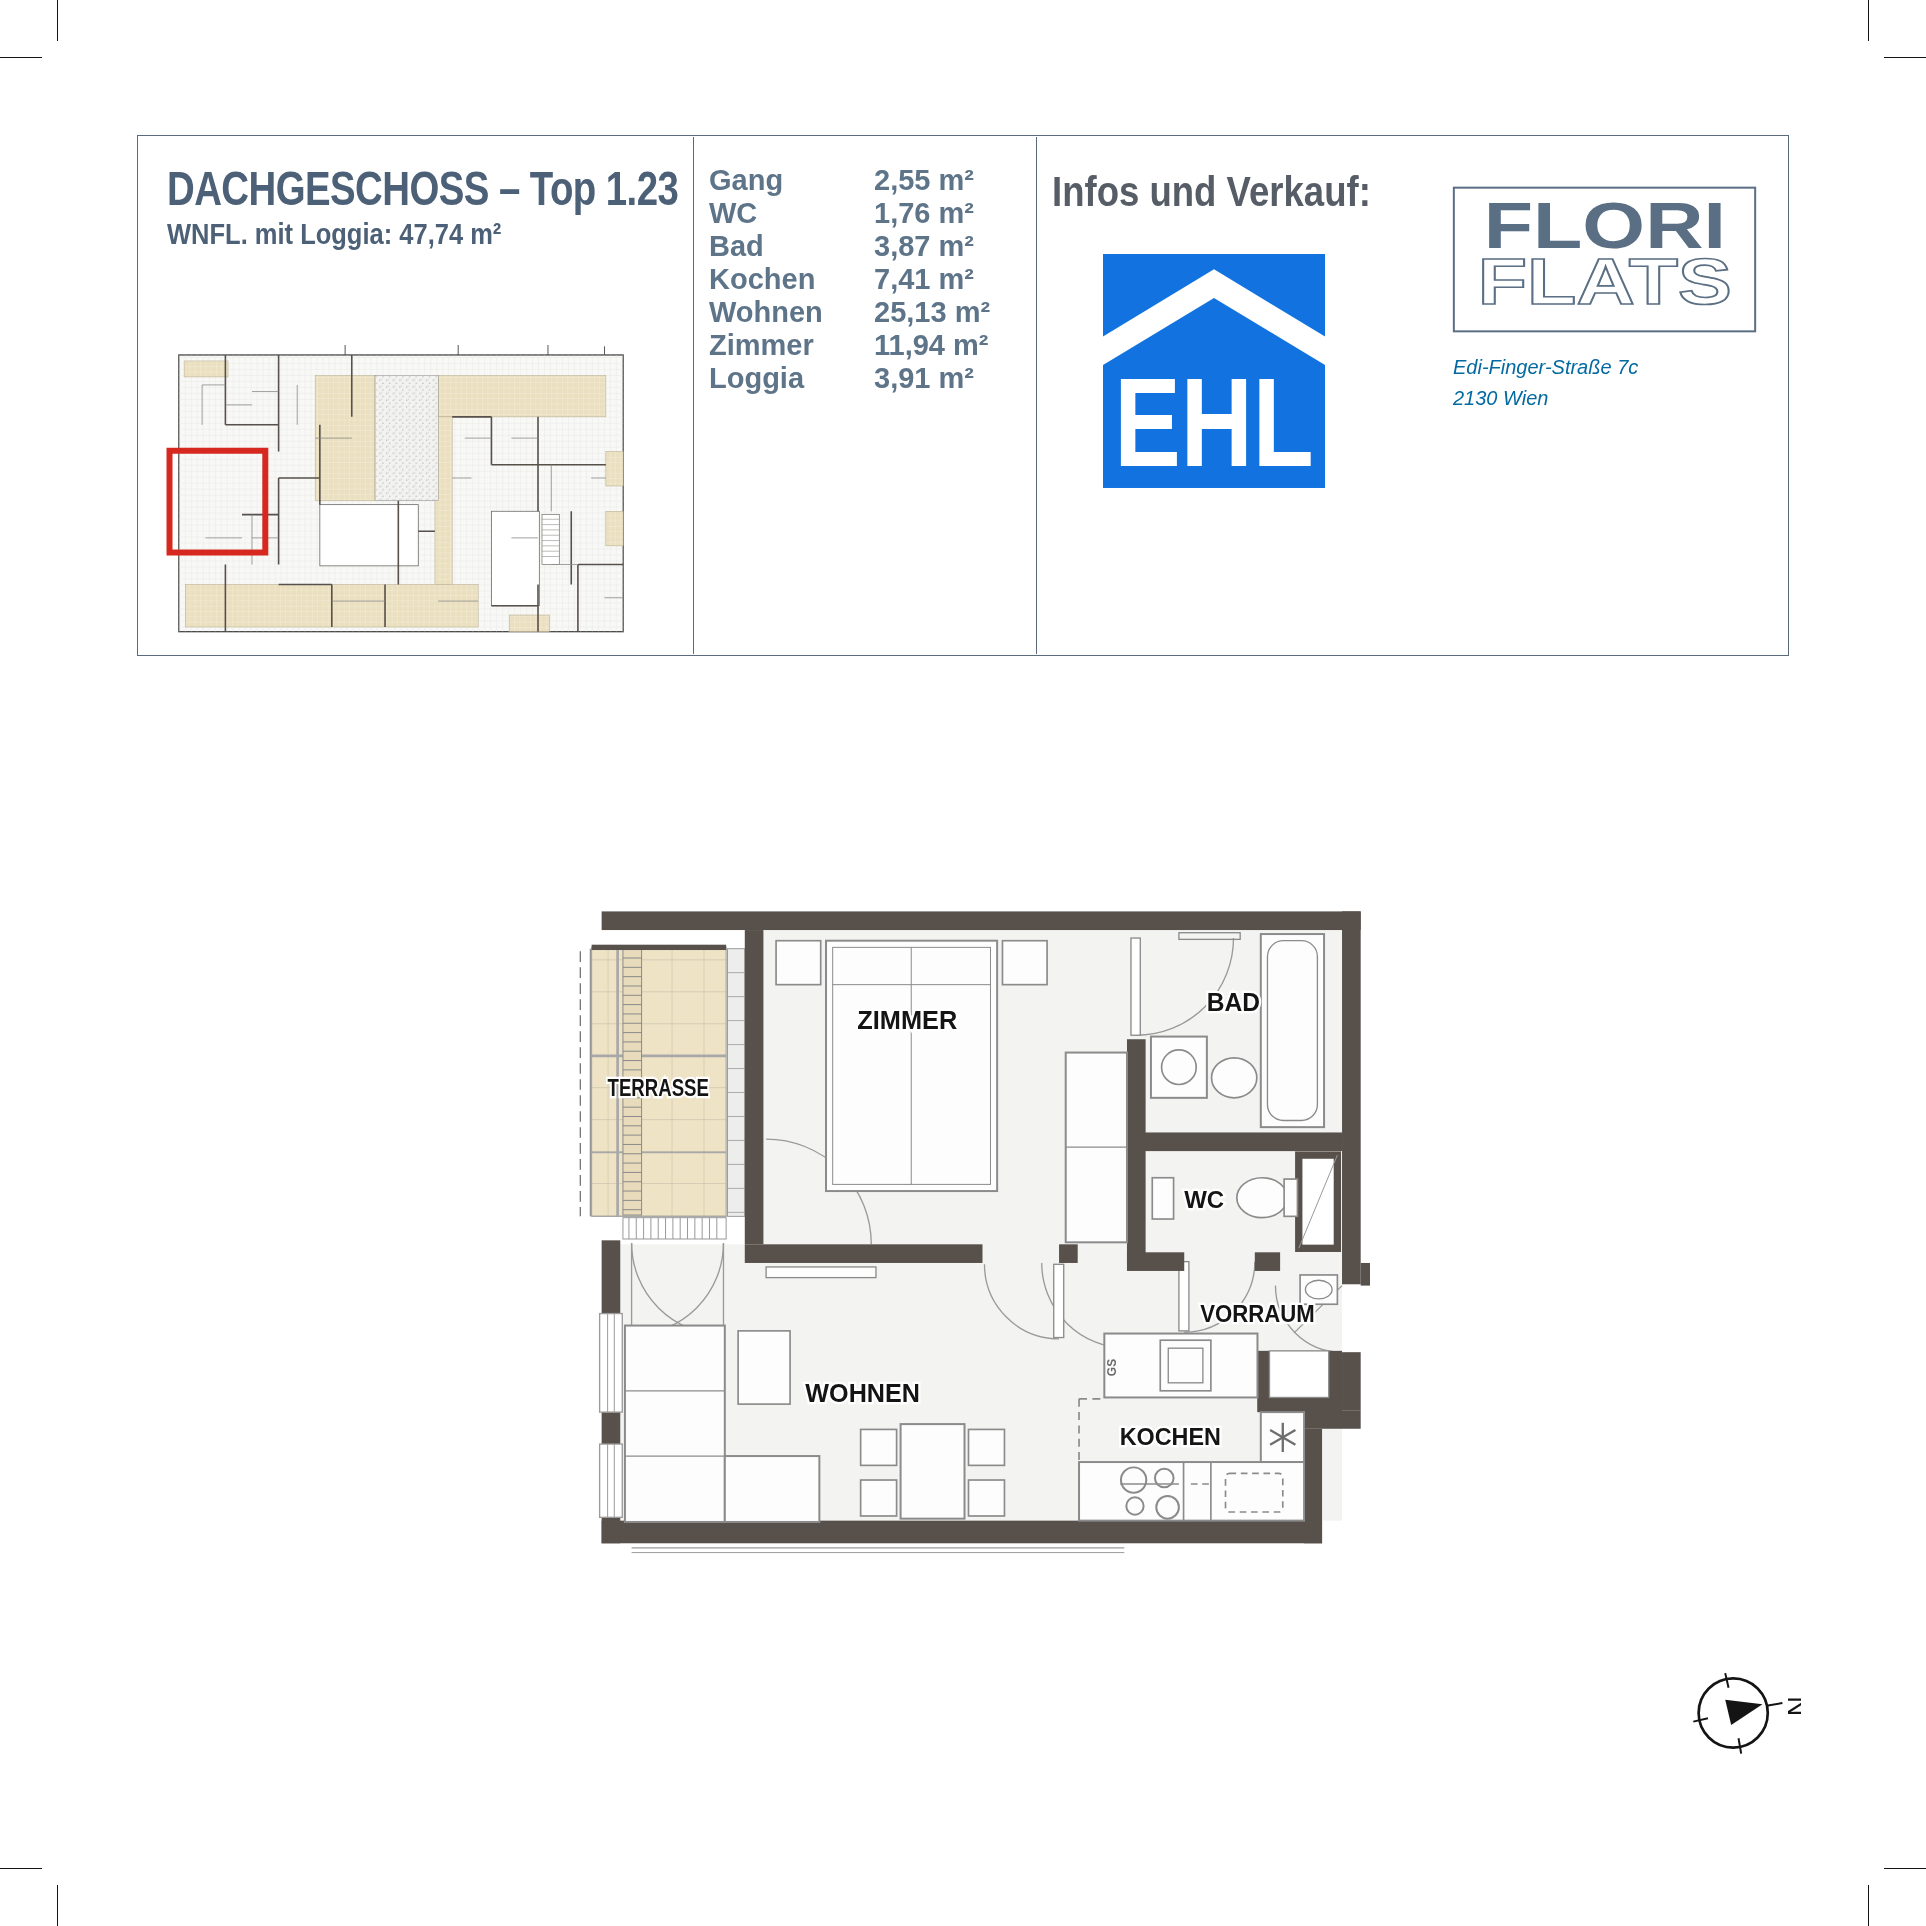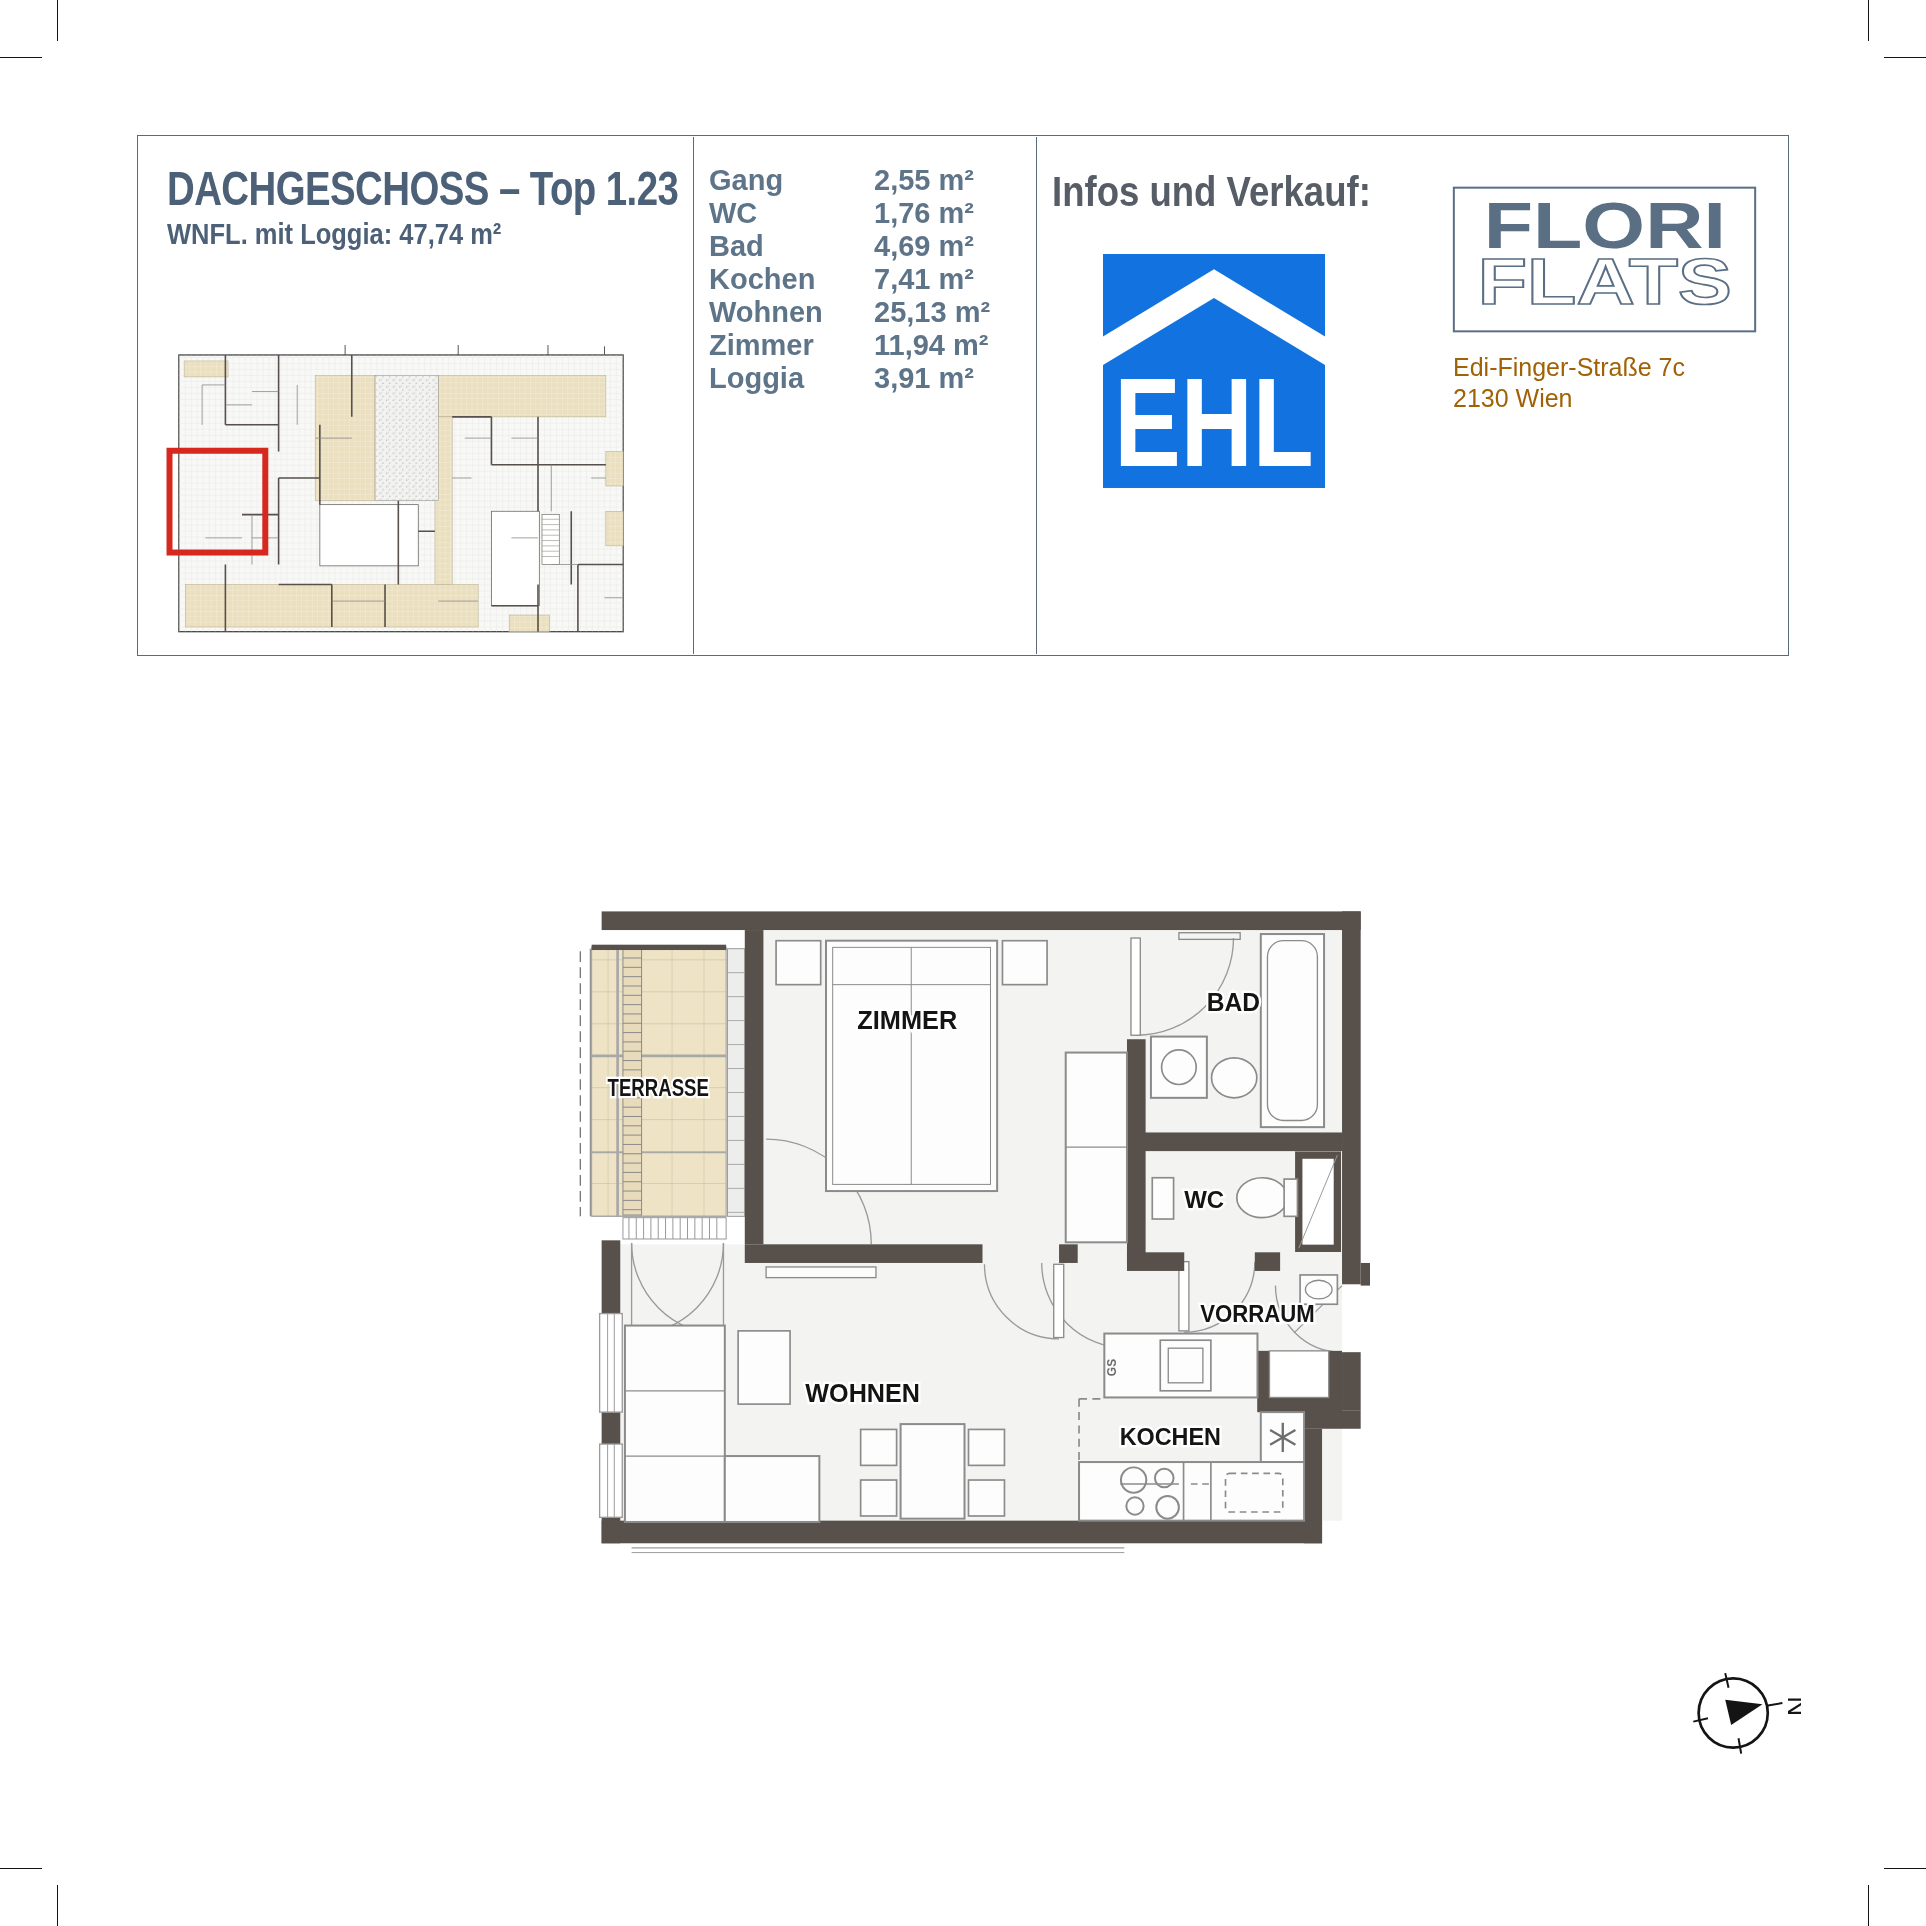--- a/index.html
+++ b/index.html
@@ -16,21 +16,21 @@
               transform:scaleX(.80);transform-origin:left top;white-space:nowrap;letter-spacing:-0.7px;}
   #unit-subtitle{left:167px;top:217px;font-size:30px;font-weight:700;color:#4c6077;
               transform:scaleX(.85);transform-origin:left top;white-space:nowrap;}
   
   #room-table{left:709px;top:164px;width:313px;color:#5e7489;font-size:29px;font-weight:700;}
   .room-row{display:flex;height:33px;line-height:33px;}
   .room-row .lbl{width:165px;}
   
   #sales-heading{left:1052px;top:167px;font-size:43px;font-weight:700;color:#565d66;
               transform:scaleX(.85);transform-origin:left top;white-space:nowrap;}
-  #address{left:1453px;top:352px;font-size:25px;line-height:31px;color:#a16207;}
+  #address{left:1453px;top:352px;font-size:20px;line-height:31px;color:#0369a1;font-style:italic;}
   svg text{font-family:"Liberation Sans",sans-serif;}
   .plan-label{font-weight:700;fill:#141414;paint-order:stroke;stroke:#ffffff;stroke-width:7px;}
 </style>
 </head>
 <body>
 
 <div id="page">
 
   <div class="crop" style="left:57px;top:0;width:1.3px;height:41px;"></div>
   <div class="crop" style="left:0;top:57px;width:42px;height:1.3px;"></div>
@@ -112,21 +112,21 @@
     <div class="room-row">
         <span class="lbl">Gang</span>
         <span>2,55 m²</span>
       </div>
     <div class="room-row">
         <span class="lbl">WC</span>
         <span>1,76 m²</span>
       </div>
     <div class="room-row">
         <span class="lbl">Bad</span>
-        <span>4,69 m²</span>
+        <span>3,87 m²</span>
       </div>
     <div class="room-row">
         <span class="lbl">Kochen</span>
         <span>7,41 m²</span>
       </div>
     <div class="room-row">
         <span class="lbl">Wohnen</span>
         <span>25,13 m²</span>
       </div>
     <div class="room-row">

